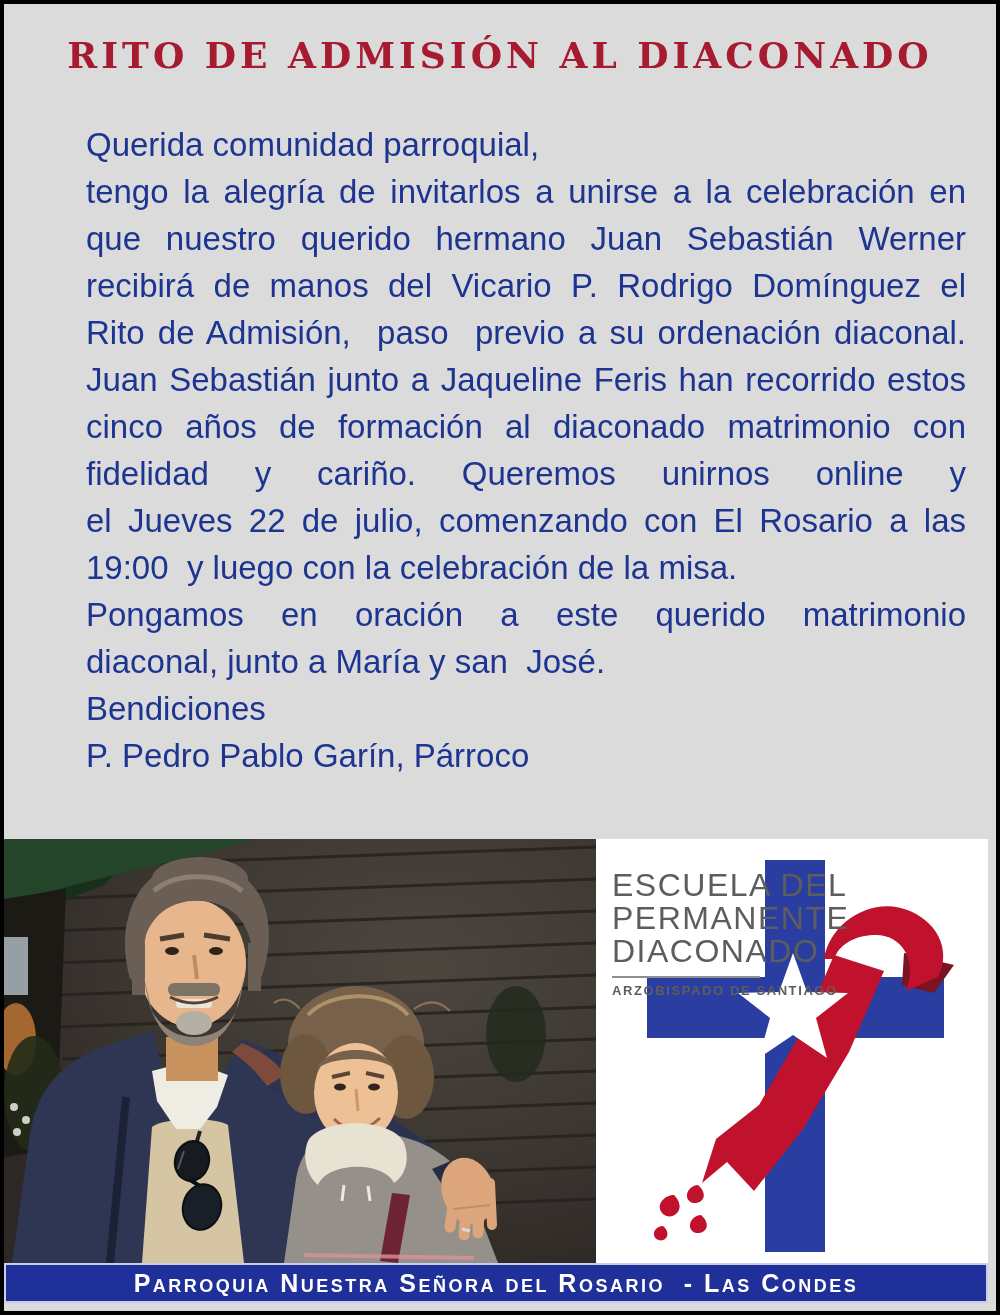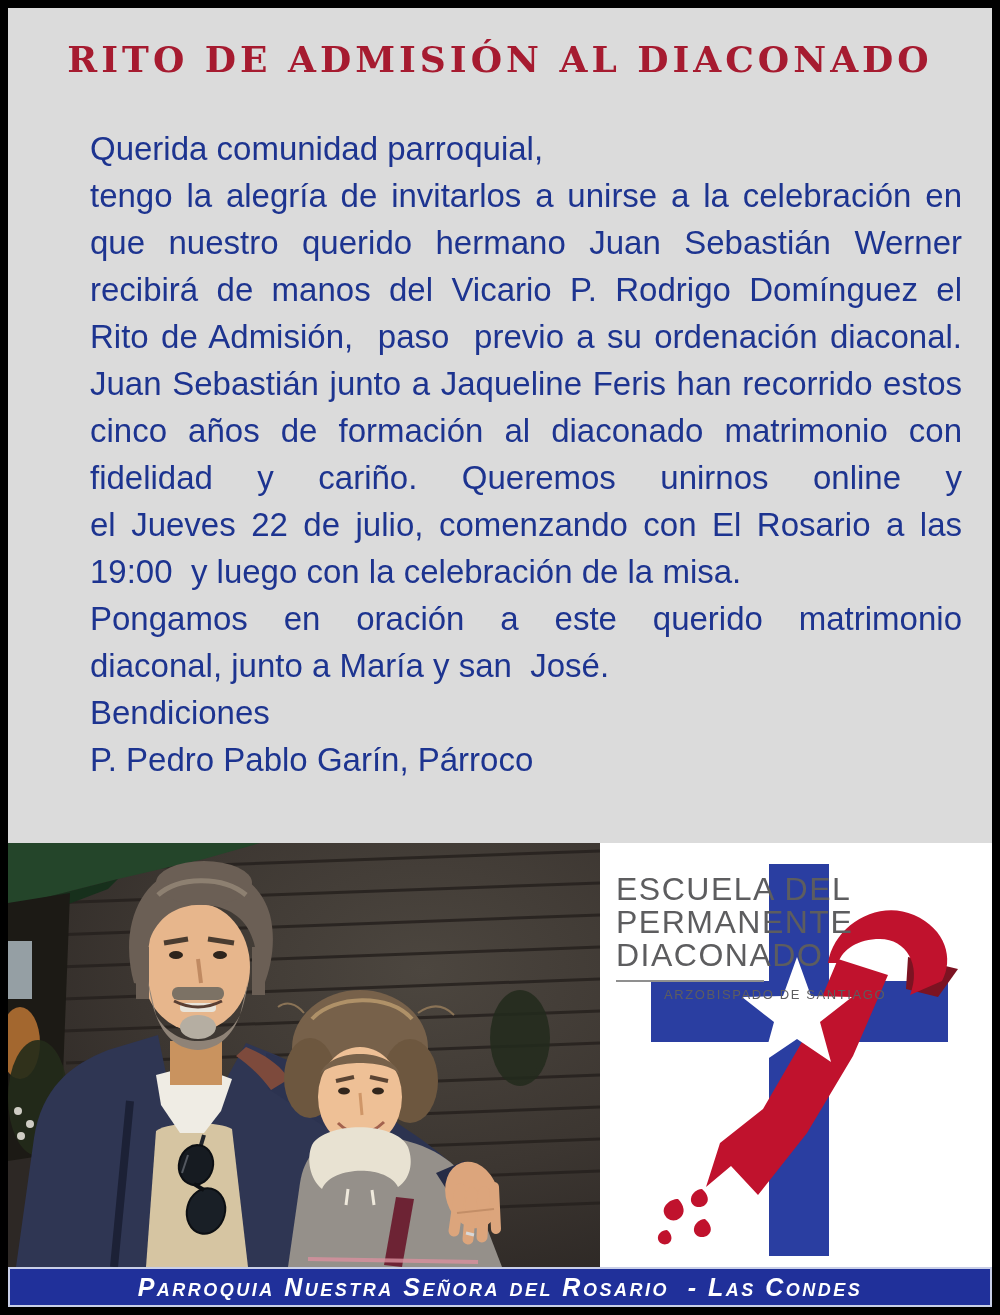--- a/index.html
+++ b/index.html
@@ -1,18 +1,18 @@
 <!DOCTYPE html>
 <html><head>
 <meta charset="utf-8">
 <style>
   html,body { margin:0; padding:0; background:#888; }
   .page {
     width:1000px; height:1315px; box-sizing:border-box;
-    border:8px solid #000000; background:#dbdbdb;
+    border:4px solid #000000; background:#dbdbdb;
     position:relative; overflow:hidden;
     font-family:"Liberation Sans", sans-serif;
   }
   .title {
     position:absolute; top:30px; left:0; right:0;
     text-align:center; font-family:"DejaVu Serif", serif;
     font-weight:bold; font-size:36px; letter-spacing:4px; color:#a61b30;
   }
   .body-lines {
     position:absolute; top:117px; left:34px; right:30px;
@@ -20,29 +20,29 @@
   }
   .body-line { height:47px; line-height:47px; overflow:hidden; text-align:left;margin-left:48px; }
   .body-line.justify { text-align:justify; text-align-last:justify; }
   .media-row { position:absolute; top:835px; left:0; width:984px; height:424px; display:flex; }
   .photo { width:592px; height:424px; flex:0 0 auto; display:block; }
   .logo-panel { flex:1 1 auto; background:#ffffff; position:relative; }
   .logo-svg { position:absolute; left:0; top:0; width:392px; height:424px; }
   .logo-text { position:absolute; top:30px; left:16px; color:#5d5d5f; z-index:2; }
   .logo-line { font-size:32px; letter-spacing:1.5px; line-height:33px; }
   .logo-rule { width:148px; border-top:2px solid #8f8f8f; margin:8px 0 5px; }
-  .logo-sub { font-size:13px; letter-spacing:1.6px; font-weight:normal;margin-left:48px; }
+  .logo-sub { font-size:13px; letter-spacing:1.6px; font-weight:bold; }
   .footer-bar {
     position:absolute; left:0; top:1259px; width:984px; height:40px;
     box-sizing:border-box; background:#20309a; border:2px solid #c9cfe8;
     display:flex; align-items:center; justify-content:center;
   }
   .footer-text {
     color:#ffffff; font-weight:bold; font-size:25px;
-    letter-spacing:2.5px; font-variant:small-caps;font-style:italic;
+    letter-spacing:2.5px; font-variant:small-caps;
   }
 </style>
 </head>
 <body>
 
 <div class="page">
 
   <div class="title">RITO DE ADMISIÓN AL DIACONADO</div>
 
   <div class="body-lines">

